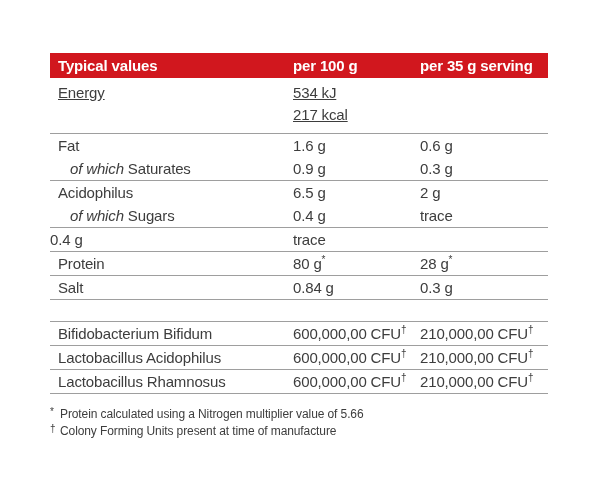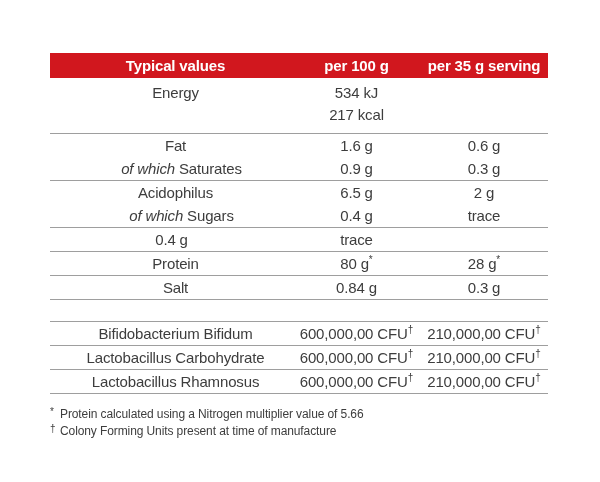--- a/index.html
+++ b/index.html
@@ -11,30 +11,30 @@
   }
   html,body{margin:0;padding:0;}
   body{
     width:600px;height:482px;background:#ffffff;position:relative;
     font-family:"Liberation Sans", sans-serif;
     color:var(--text);
     -webkit-font-smoothing:antialiased;
   }
   .sheet{position:absolute;left:50px;top:53px;width:498px;}
   .ntable{font-size:15px;letter-spacing:-0.15px;}
-  .row{display:grid;grid-template-columns:243px 127px 1fr;align-items:center;text-align:center;}
+  .row{display:grid;grid-template-columns:243px 127px 1fr;align-items:center;}
   .row.header{
     background:var(--header-bg);color:var(--header-fg);
     font-weight:bold;height:25px;
   }
   .c1{padding-left:8px;}
   .r{height:23px;}
   .bordered{border-bottom:1px solid var(--line);}
   .topline{border-top:1px solid var(--line);}
-  .energy{height:51px;align-items:start;padding-top:4px;}
+  .energy{height:51px;align-items:start;padding-top:4px;text-decoration:underline;}
   .energy .line{line-height:22px;}
   .indent .c1{padding-left:20px;}
   .prefix{font-style:italic;margin-top:35px;}
   .sup{font-size:10px;vertical-align:super;line-height:0;letter-spacing:0;}
   .gap{height:21px;}
   .footnotes{margin-top:12px;font-size:12px;letter-spacing:-0.1px;}
   .fn{line-height:16px;display:flex;align-items:baseline;}
   .fn .marker{
     display:inline-block;width:10px;flex:0 0 10px;
     font-size:10px;position:relative;top:-3px;text-align:left;
@@ -103,21 +103,21 @@
 
     <div class="gap"></div>
 
     <div class="row r bordered topline">
       <div class="c1">Bifidobacterium Bifidum</div>
       <div class="c2"><span>600,000,00 CFU</span><span class="sup">†</span></div>
       <div class="c3"><span>210,000,00 CFU</span><span class="sup">†</span></div>
     </div>
 
     <div class="row r bordered">
-      <div class="c1">Lactobacillus Carbohydrate</div>
+      <div class="c1">Lactobacillus Acidophilus</div>
       <div class="c2"><span>600,000,00 CFU</span><span class="sup">†</span></div>
       <div class="c3"><span>210,000,00 CFU</span><span class="sup">†</span></div>
     </div>
 
     <div class="row r bordered">
       <div class="c1">Lactobacillus Rhamnosus</div>
       <div class="c2"><span>600,000,00 CFU</span><span class="sup">†</span></div>
       <div class="c3"><span>210,000,00 CFU</span><span class="sup">†</span></div>
     </div>
 

